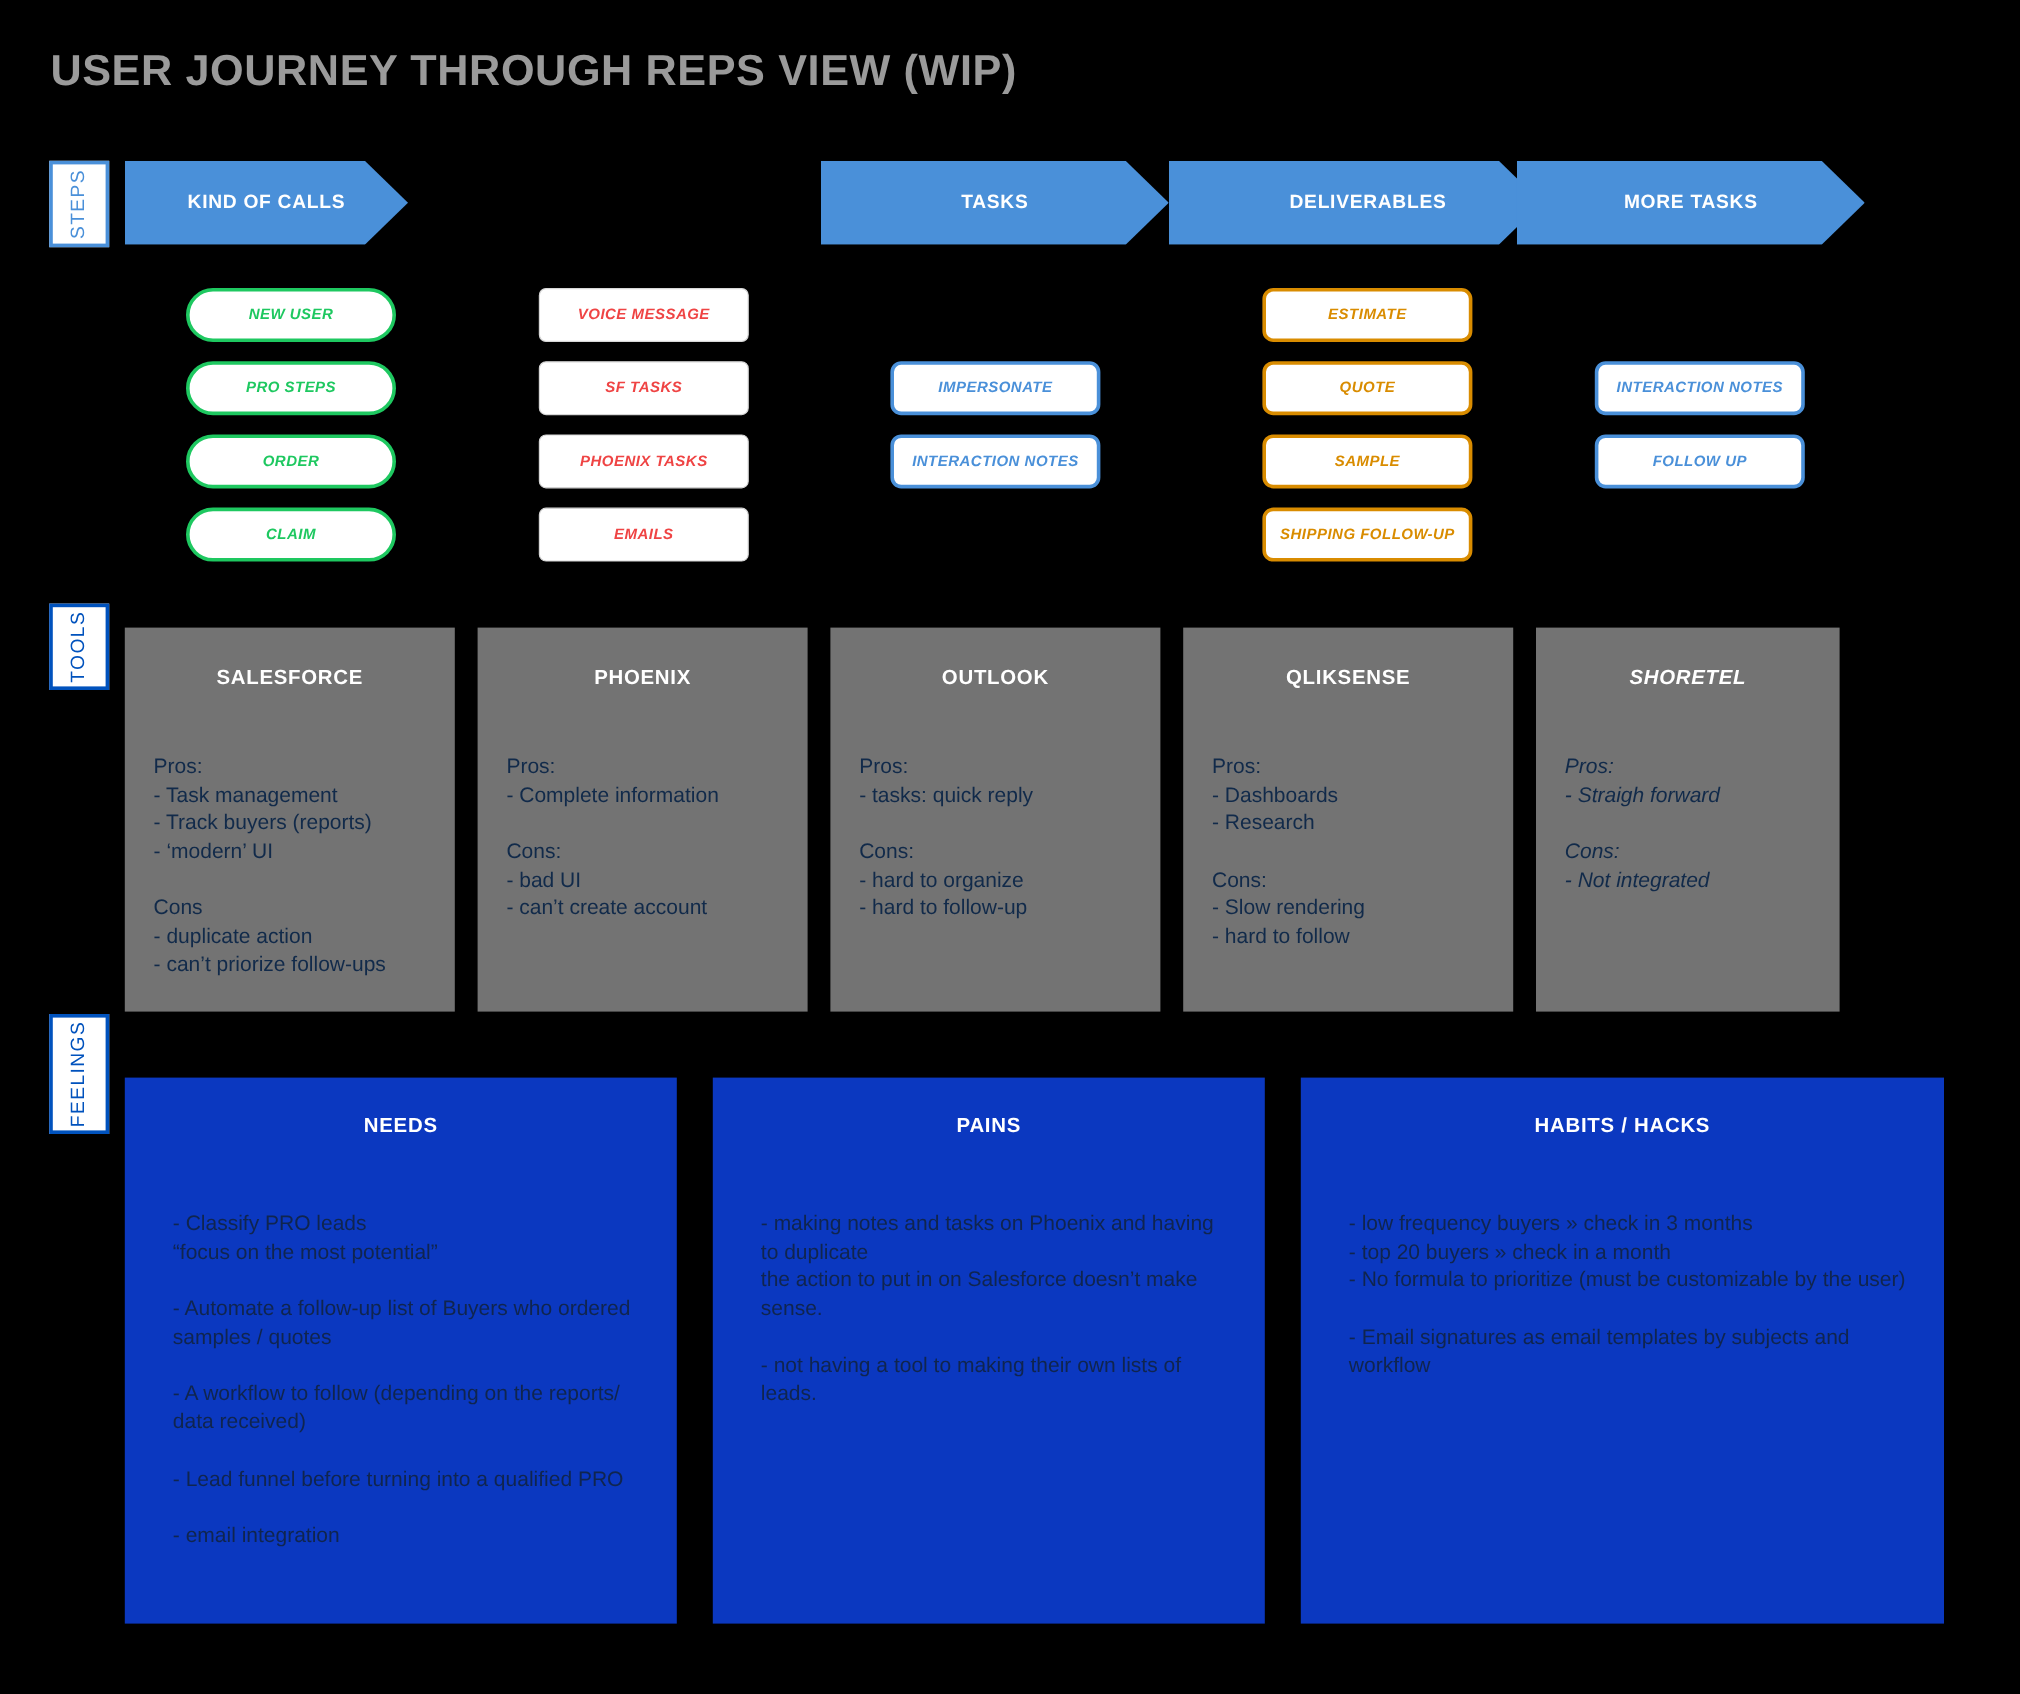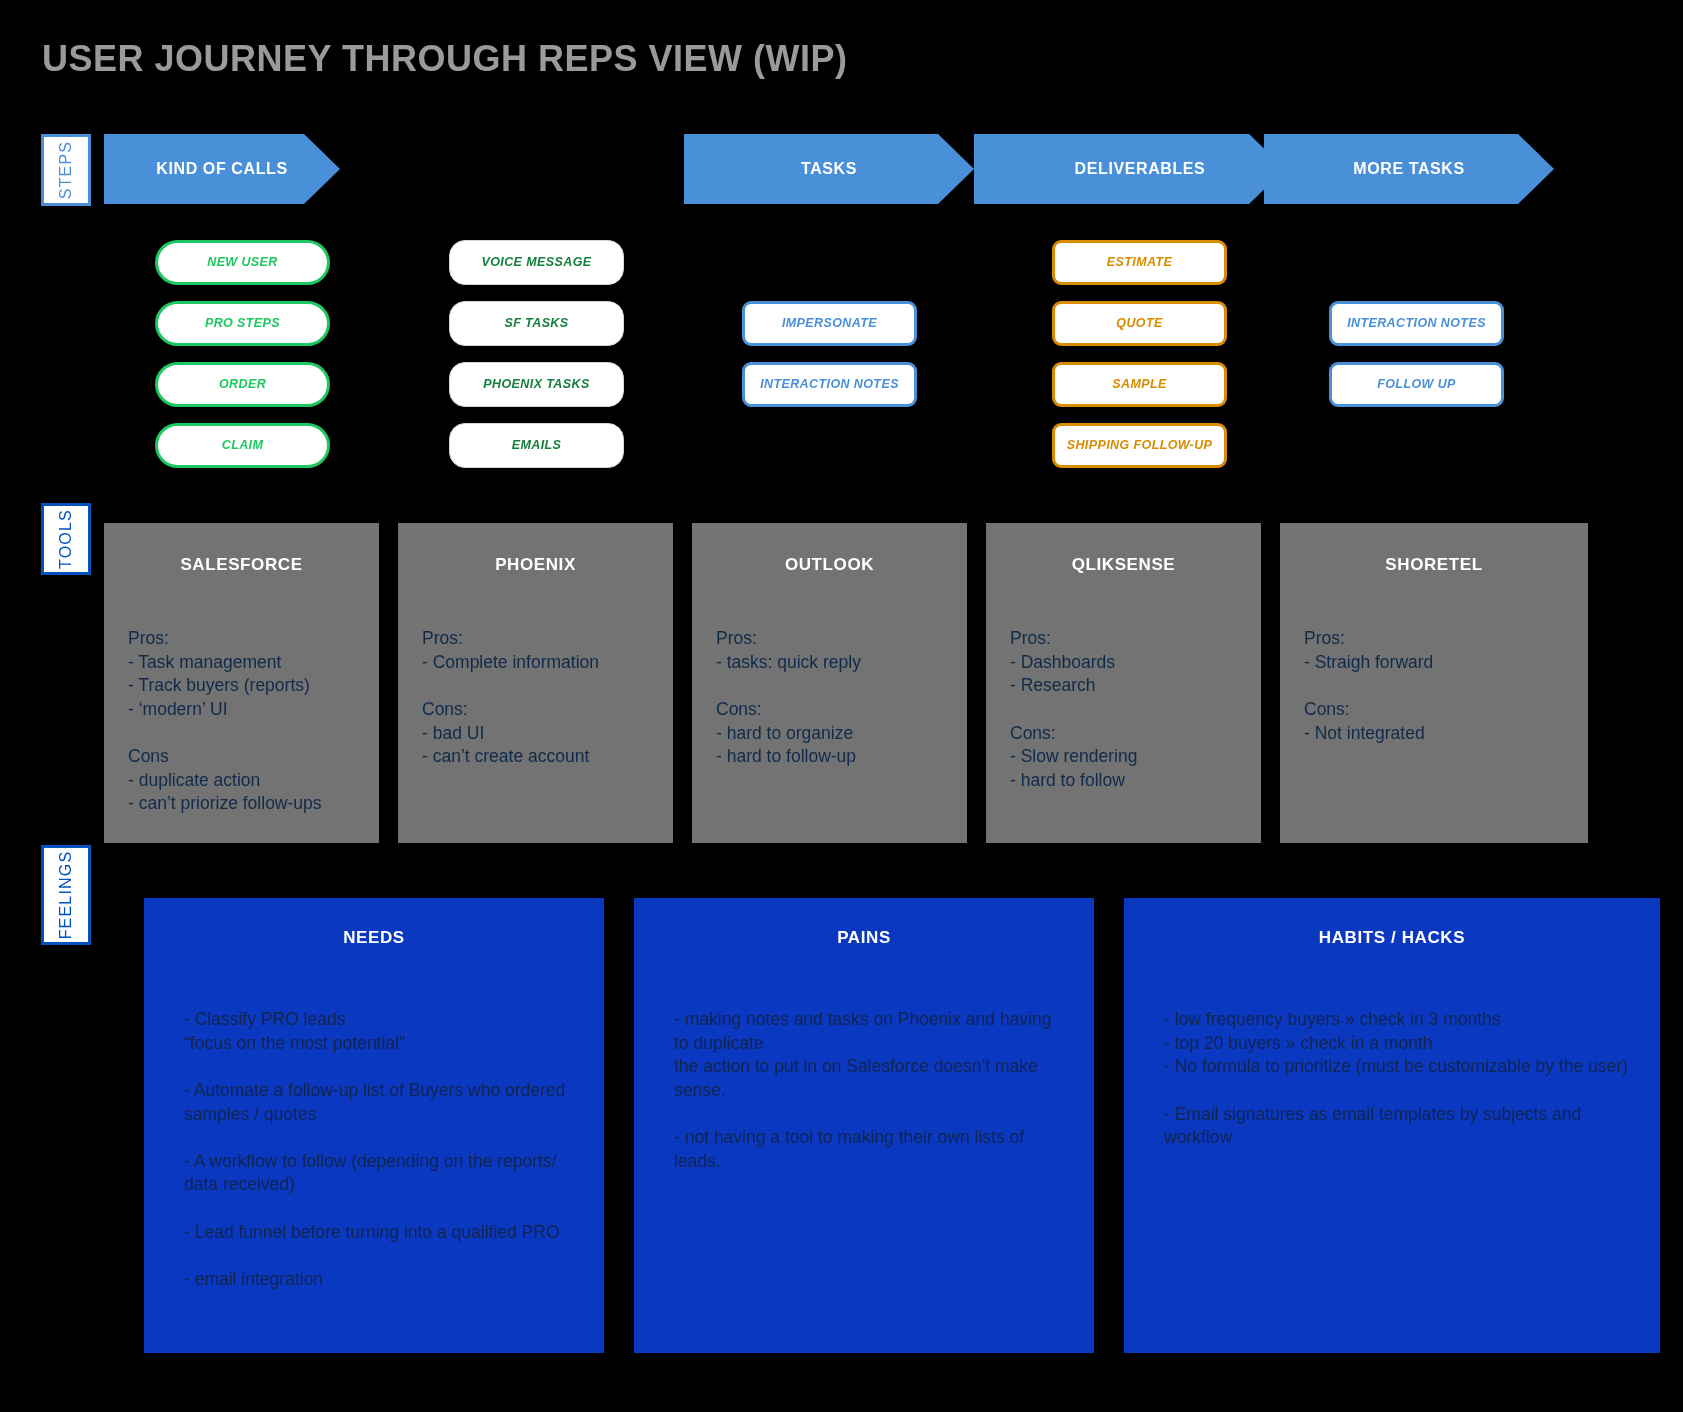--- a/index.html
+++ b/index.html
@@ -104,22 +104,22 @@
     padding: 0 6px;
     font-style: italic;
   }
   .pill-green {
     border: 3px solid #1ec860;
     border-radius: 26px;
     color: #1ec860;
   }
   .pill-plain {
     border: 1px solid #d6d6d6;
-    border-radius: 16px;
-    color: #15803d;
+    border-radius: 6px;
+    color: #ef4444;
     box-shadow: 2px 3px 5px rgba(0,0,0,0.55);
   }
   .pill-blue {
     border: 3px solid #4a90d9;
     border-radius: 9px;
     color: #4a90d9;
   }
   .pill-orange {
     border: 3px solid #d98c00;
     border-radius: 9px;
@@ -165,21 +165,20 @@
     width: 1542px;
     height: 455px;
   }
   .feel-card {
     position: absolute;
     top: 0;
     height: 455px;
     background: #0b38c0;
     box-sizing: border-box;
     padding: 30px 26px 20px 26px;
-    margin-left: 40px;
   }
   .feel-title {
     text-align: center;
     color: #ffffff;
     font-size: 17px;
     font-weight: bold;
     letter-spacing: 0.6px;
     margin-bottom: 60px;
   }
   .feel-body {
@@ -276,21 +275,21 @@
   <div class="tool-card" style="left:882px;  width:275px;">
     <div class="tool-title">QLIKSENSE</div>
     <div class="tool-body">Pros:
 - Dashboards
 - Research
 
 Cons:
 - Slow rendering
 - hard to follow</div>
   </div>
-  <div class="tool-card" style="left:1176px; width:308px;">
+  <div class="tool-card" style="left:1176px; width:253px;font-style:italic;">
     <div class="tool-title">SHORETEL</div>
     <div class="tool-body">Pros:
 - Straigh forward
 
 Cons:
 - Not integrated</div>
   </div>
 </div>
 
 <div class="feelings-row">

